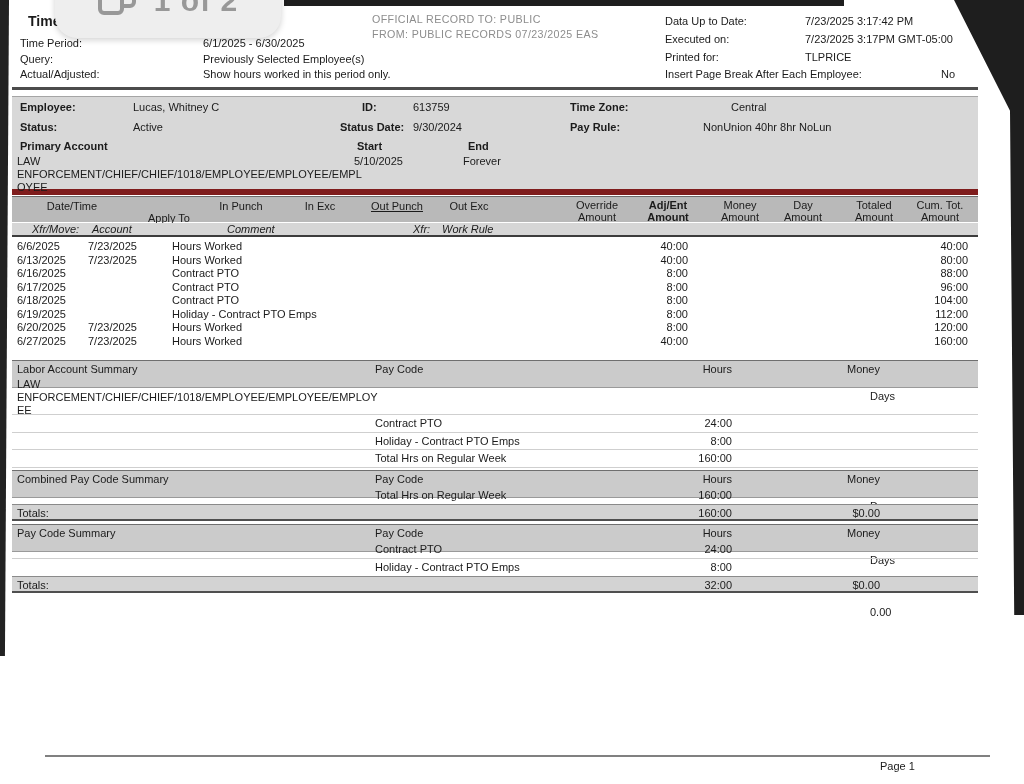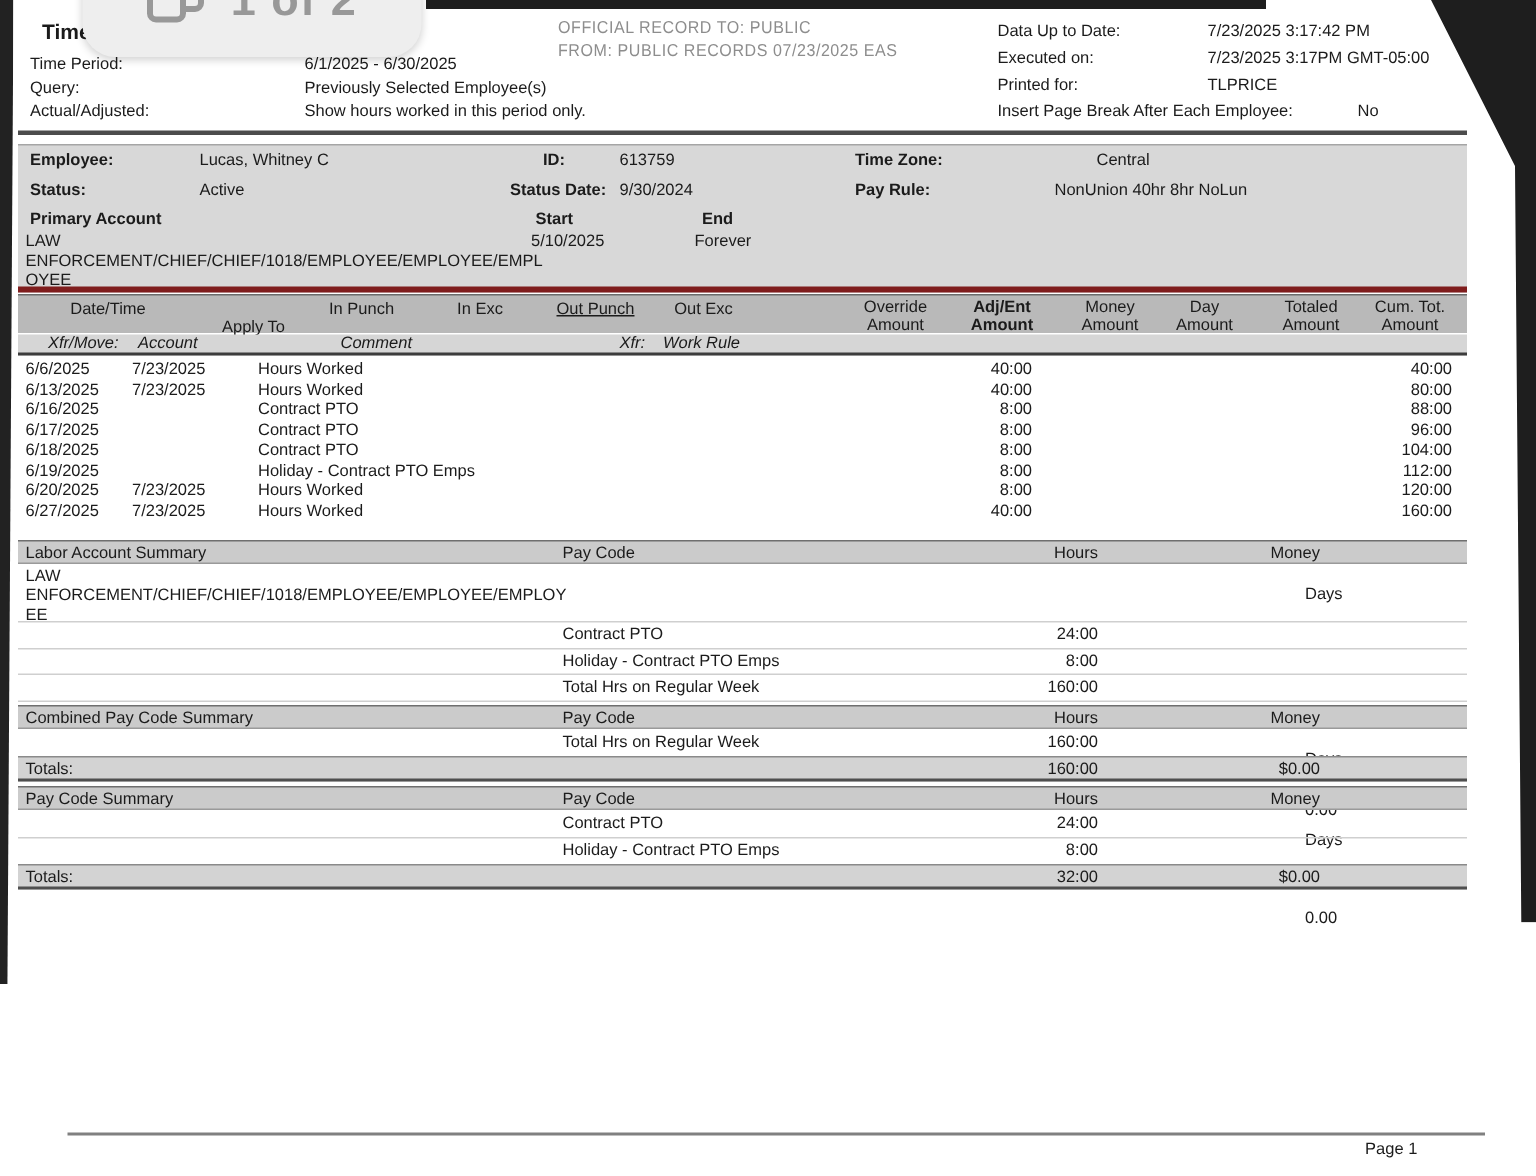--- a/index.html
+++ b/index.html
@@ -30,26 +30,26 @@
   .meta-left .mrow { position:absolute; left:20px; width:560px; height:14px; }
   .meta-left .mrow:nth-child(1){ top:37px; } .meta-left .mrow:nth-child(2){ top:53px; } .meta-left .mrow:nth-child(3){ top:68px; }
   .meta-left .mvalue { position:absolute; left:155px;padding-left:28px; }
 
   .stamp { position:absolute; left:372px; top:12px; color:#8d8d8d; font-size:11.5px; line-height:15px; letter-spacing:.4px; transform:scaleX(.93); transform-origin:left top; white-space:nowrap; }
 
   .meta-right .mrow { position:absolute; left:665px; width:350px; height:14px; }
   .meta-right .mrow:nth-child(1){ top:15px; } .meta-right .mrow:nth-child(2){ top:33px; }
   .meta-right .mrow:nth-child(3){ top:51px; } .meta-right .mrow:nth-child(4){ top:68px; }
   .meta-right .mvalue { position:absolute; left:140px; }
-  .meta-right .mrow:nth-child(4) .mvalue { left:240px; width:50px; }
+  .meta-right .mrow:nth-child(4) .mvalue { left:240px; width:50px; text-align:right; }
 
   .toprule { position:absolute; left:12px; top:87px; width:966px; height:3px; background:#4c4c4c; }
 
   
-  .emp { position:absolute; left:12px; top:96px; width:966px; height:99px; background:#d8d8d8; border-top:1px solid #a5a5a5; border-bottom:4px solid #7f1d1d; }
+  .emp { position:absolute; left:12px; top:96px; width:966px; height:99px; background:#d8d8d8; border-top:1px solid #a5a5a5; border-bottom:6px solid #7f1d1d; }
   .emp span { position:absolute; white-space:nowrap; }
   .emp .b { font-weight:bold; }
   .emp .acct { white-space:normal; width:345px; line-height:13px; overflow-wrap:break-word; }
 
   
   .dheadA { position:absolute; left:12px; top:196px; width:966px; height:26px; background:#b9b9b9; border-top:1px solid #6b6b6b; }
   .dheadA .sh { position:absolute; top:3px; width:80px; text-align:center; }
   .sh1{left:20px;} .sh2{left:117px;margin-top:12px;} .sh3{left:189px;} .sh4{left:268px;} .sh5{left:345px;text-decoration:underline;} .sh6{left:417px;}
   .dheadA .ac { position:absolute; top:2px; width:90px; text-align:center; line-height:12px; }
   .ac1{left:540px;} .ac2{left:611px;font-weight:bold;} .ac3{left:683px;} .ac4{left:746px;} .ac5{left:817px;} .ac6{left:883px;}
@@ -59,35 +59,35 @@
 
   
   .drows { position:absolute; left:0; top:240px; width:1024px; }
   .drow { position:relative; height:13.5px; }
   .drow span { position:absolute; top:0; white-space:nowrap; }
   .cd{left:17px;} .ce{left:88px;} .cp{left:172px;}
   .ca{left:588px; width:100px; text-align:right;} .cc{left:868px; width:100px; text-align:right;}
 
   
   .band { position:absolute; left:12px; width:966px; }
-  .sumband { height:16px; background:#cbcbcb; border-top:1px solid #6f6f6f; border-bottom:1px solid #9a9a9a; }
+  .sumband { height:28px; background:#cbcbcb; border-top:1px solid #6f6f6f; border-bottom:1px solid #9a9a9a; }
   .totband { height:17px; background:#d3d3d3; border-top:1px solid #8a8a8a; border-bottom:2px solid #4f4f4f; }
   .band span, .srows span { position:absolute; white-space:nowrap; }
   .t-title { left:5px; top:2px; }
   .col-pc { left:363px; top:2px; }
   .col-h { left:620px; width:100px; text-align:right; top:2px; }
   .col-m { left:768px; width:100px; text-align:right; top:2px; }
   .col-d { left:858px; width:100px; text-align:left; top:2px;margin-top:27px; }
   .srows { position:absolute; left:12px; width:966px; }
   .srow { position:relative; height:17.5px; border-bottom:1px solid #cfcfcf; }
   .srow.acct-row { height:38px; }
   .srow .acct2 { left:5px; top:1px; white-space:normal; width:362px; line-height:12.8px; overflow-wrap:break-word; }
 
   .footline { position:absolute; left:45px; top:755px; width:945px; height:2px; background:#808080; }
-  .pagenum { position:absolute; left:880px; top:760px; width:95px; text-align:center; }
+  .pagenum { position:absolute; left:880px; top:760px; width:95px; text-align:left; }
 </style>
 </head>
 <body>
 
 <div class="scan-left"></div>
 <div class="scan-top"></div>
 <div class="scan-right"></div>
 
 <div class="title">Time Detail</div>
 

